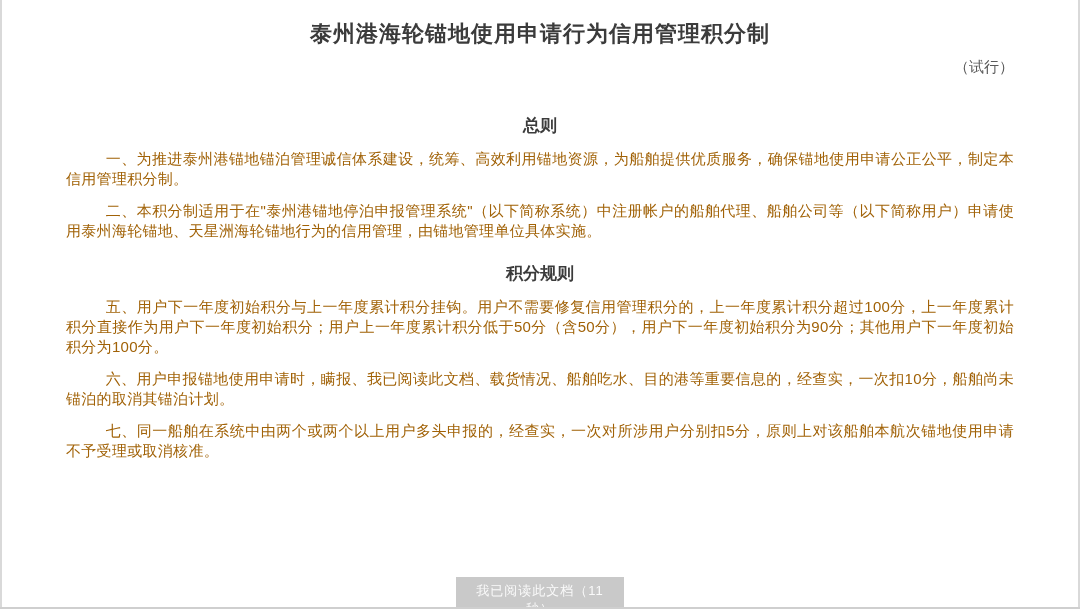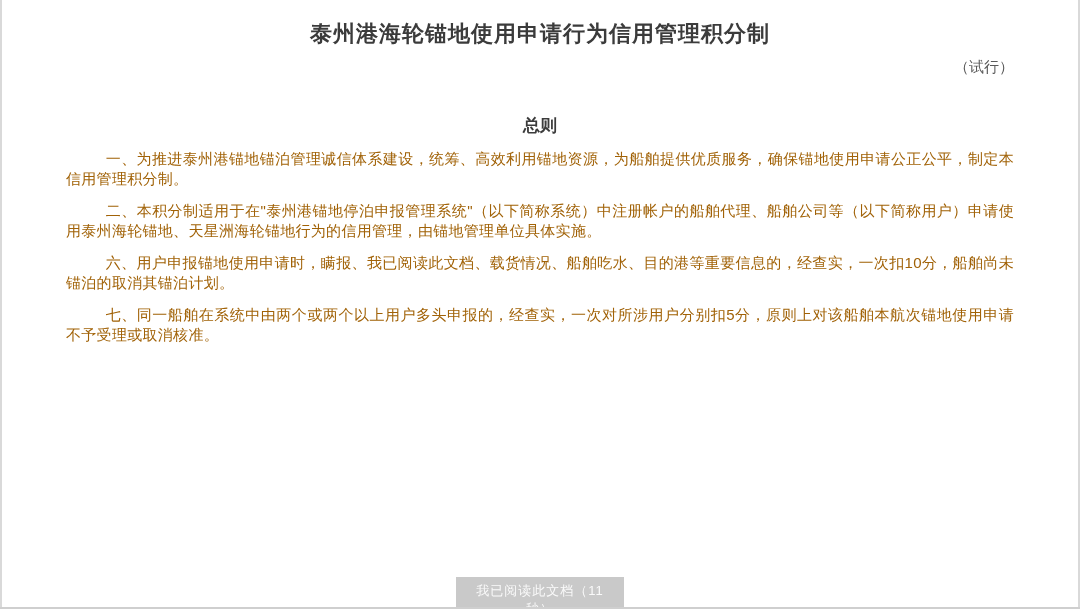--- a/index.html
+++ b/index.html
@@ -96,22 +96,24 @@
 
   <div class="doc-subtitle">（试行）</div>
 
   <h2 class="section-heading">总则</h2>
 
   <p class="para">一、为推进泰州港锚地锚泊管理诚信体系建设，统筹、高效利用锚地资源，为船舶提供优质服务，确保锚地使用申请公正公平，制定本信用管理积分制。</p>
 
   <p class="para">二、本积分制适用于在"泰州港锚地停泊申报管理系统"（以下简称系统）中注册帐户的船舶代理、船舶公司等（以下简称用户）申请使用泰州海轮锚地、天星洲海轮锚地行为的信用管理，由锚地管理单位具体实施。</p>
 
 
+  <h2 class="section-heading rules">积分规则</h2>
 
 
+  <p class="para">五、用户下一年度初始积分与上一年度累计积分挂钩。用户不需要修复信用管理积分的，上一年度累计积分超过100分，上一年度累计积分直接作为用户下一年度初始积分；用户上一年度累计积分低于50分（含50分），用户下一年度初始积分为90分；其他用户下一年度初始积分为100分。</p>
 
   <p class="para">六、用户申报锚地使用申请时，瞒报、我已阅读此文档、载货情况、船舶吃水、目的港等重要信息的，经查实，一次扣10分，船舶尚未锚泊的取消其锚泊计划。</p>
 
   <p class="para">七、同一船舶在系统中由两个或两个以上用户多头申报的，经查实，一次对所涉用户分别扣5分，原则上对该船舶本航次锚地使用申请不予受理或取消核准。</p>
 
 </div>
 
 <button class="read-btn">我已阅读此文档（11 秒）</button>
 
 <div class="edge left"></div>

